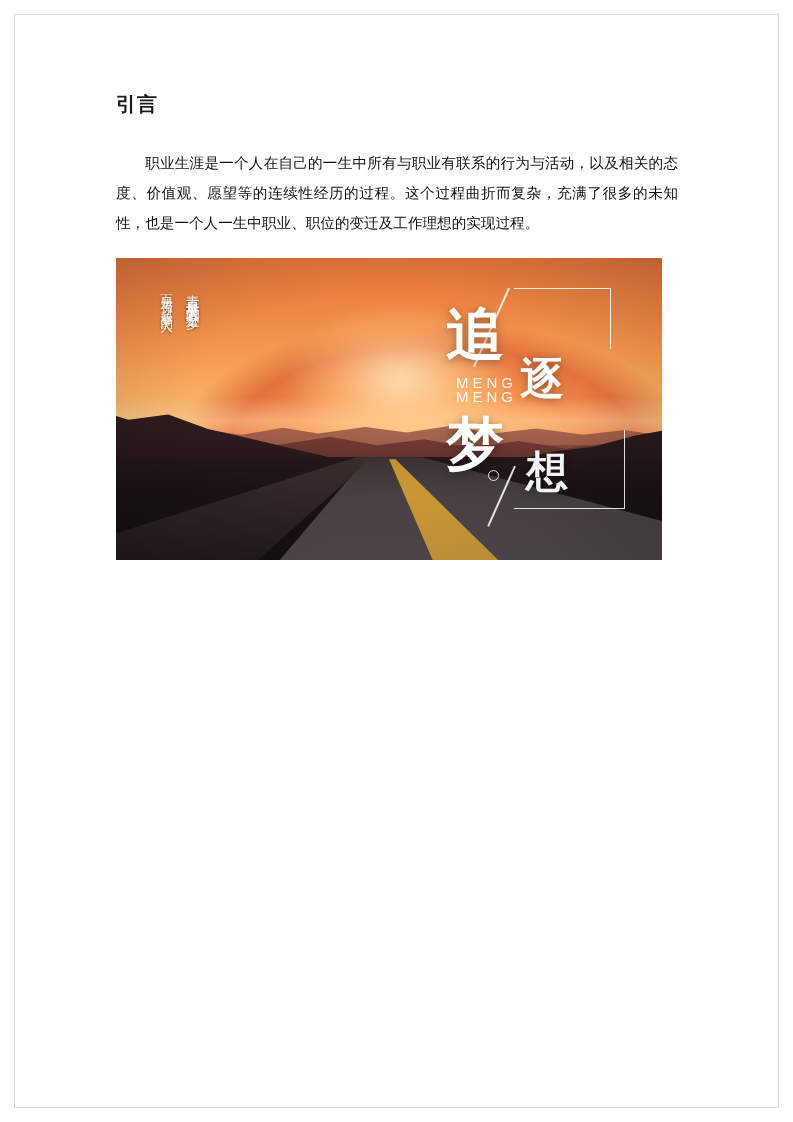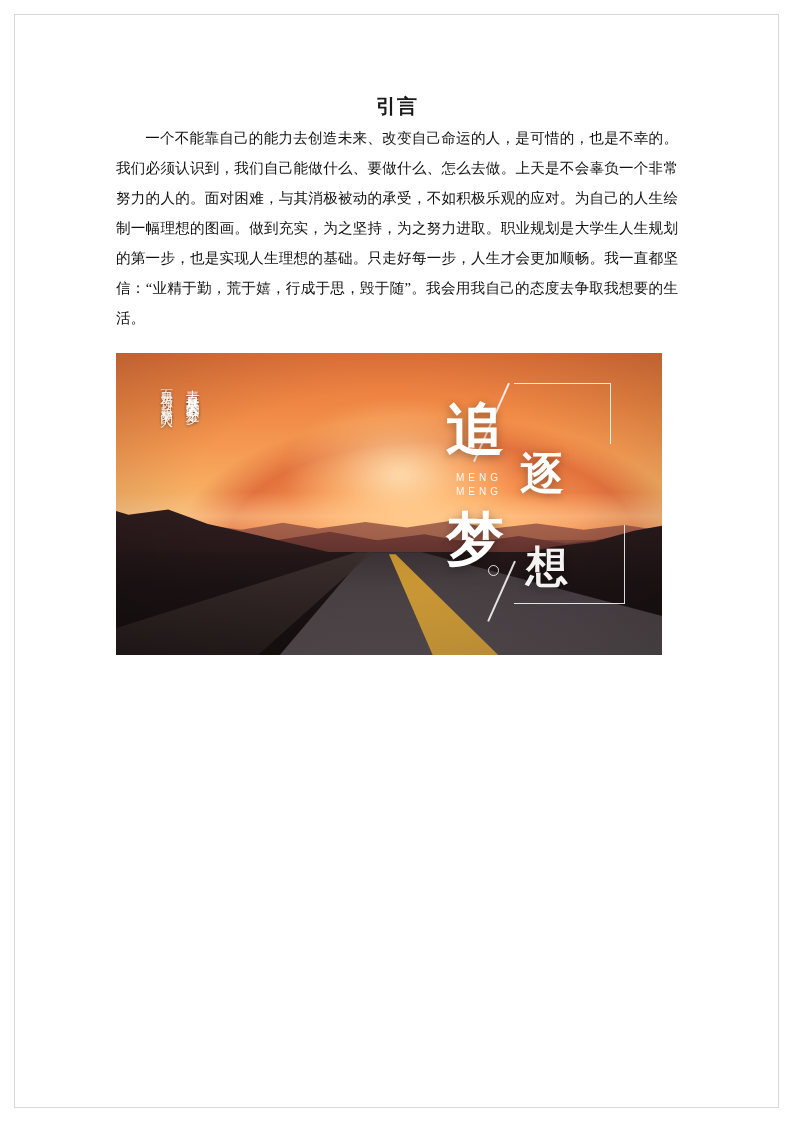--- a/index.html
+++ b/index.html
@@ -29,28 +29,27 @@
     border: 1px solid #d8d8d8;
     pointer-events: none;
   }
   .content {
     position: absolute;
     left: 116px;
     top: 92px;
     width: 562px;
   }
   .doc-title {
-    font-family: Liberation Serif, serif;
+    font-family: Liberation Mono, monospace;
     font-size: 20px;
     font-weight: bold;
     color: #1a1a1a;
     letter-spacing: 1px;
-    margin: 0 0 3px 0;
+    margin: 0 0 28px 0;
     line-height: 1.4;
-    text-align: center;
   }
   .para {
     font-family: "Liberation Serif", serif;
     font-size: 14.6px;
     line-height: 30px;
     text-align: justify;
     text-justify: inter-ideograph;
     margin: 0 0 2px 0;
     text-indent: 2em;
     color: #111;
@@ -194,21 +193,21 @@
   .bw-zhui { left: 330px; top: 38px; font-size: 58px; letter-spacing: 2px; }
   .bw-zhu  { left: 404px; top: 92px; font-size: 44px; }
   .bw-meng { left: 330px; top: 148px; font-size: 58px; }
   .bw-xiang{ left: 410px; top: 186px; font-size: 42px; opacity: .95;}
   .pinyin {
     position: absolute;
     left: 340px;
     top: 118px;
     color: rgba(255,255,255,0.9);
     font-family: "Liberation Sans", sans-serif;
-    font-size: 10px;
+    font-size: 15px;
     letter-spacing: 4px;
     line-height: 14px;
   }
   .deco {
     position: absolute;
     border: 1.4px solid rgba(255,255,255,0.85);
   }
   .deco-box-tr { left: 398px; top: 30px; width: 96px; height: 60px; border-left: none; border-bottom: none; }
   .deco-box-br { left: 398px; top: 172px; width: 110px; height: 78px; border-left: none; border-top: none; }
   .deco-slash1 { left: 392px; top: 30px; width: 1.5px; height: 86px; background: rgba(255,255,255,0.85); border: none; transform: rotate(24deg); transform-origin: top center; }
@@ -218,21 +217,21 @@
 </head>
 <body>
 
 <div class="page">
   <div class="page-border"></div>
 
   <div class="content">
 
     <h1 class="doc-title">引言</h1>
 
-    <p class="para">一个不能靠自己的能力去创造未来、改变自己命运的人，是可惜的，也是不幸的。我们必须认识到，我们自己能做什么、要做什么、怎么去做。上天是不会辜负一个非常努力的人的。面对困难，与其消极被动的承受，不如积极乐观的应对。为自己的人生绘制一幅理想的图画。做到充实，为之坚持，为之努力进取。职业规划是大学生人生规划的第一步，也是实现人生理想的基础。只走好每一步，人生才会更加顺畅。我一直都坚信：“业精于勤，荒于嬉，行成于思，毁于随”。我会用我自己的态度去争取我想要的生活。</p>
+    <p class="para">职业生涯是一个人在自己的一生中所有与职业有联系的行为与活动，以及相关的态度、价值观、愿望等的连续性经历的过程。这个过程曲折而复杂，充满了很多的未知性，也是一个人一生中职业、职位的变迁及工作理想的实现过程。</p>
 
     <div class="figure">
       <div class="sky"></div>
       <div class="sun-glow"></div>
       <div class="haze"></div>
       <div class="mtn-far"></div>
       <div class="mtn-mid"></div>
       <div class="ridge-left"></div>
       <div class="ridge-right"></div>
       <div class="ground"></div>

